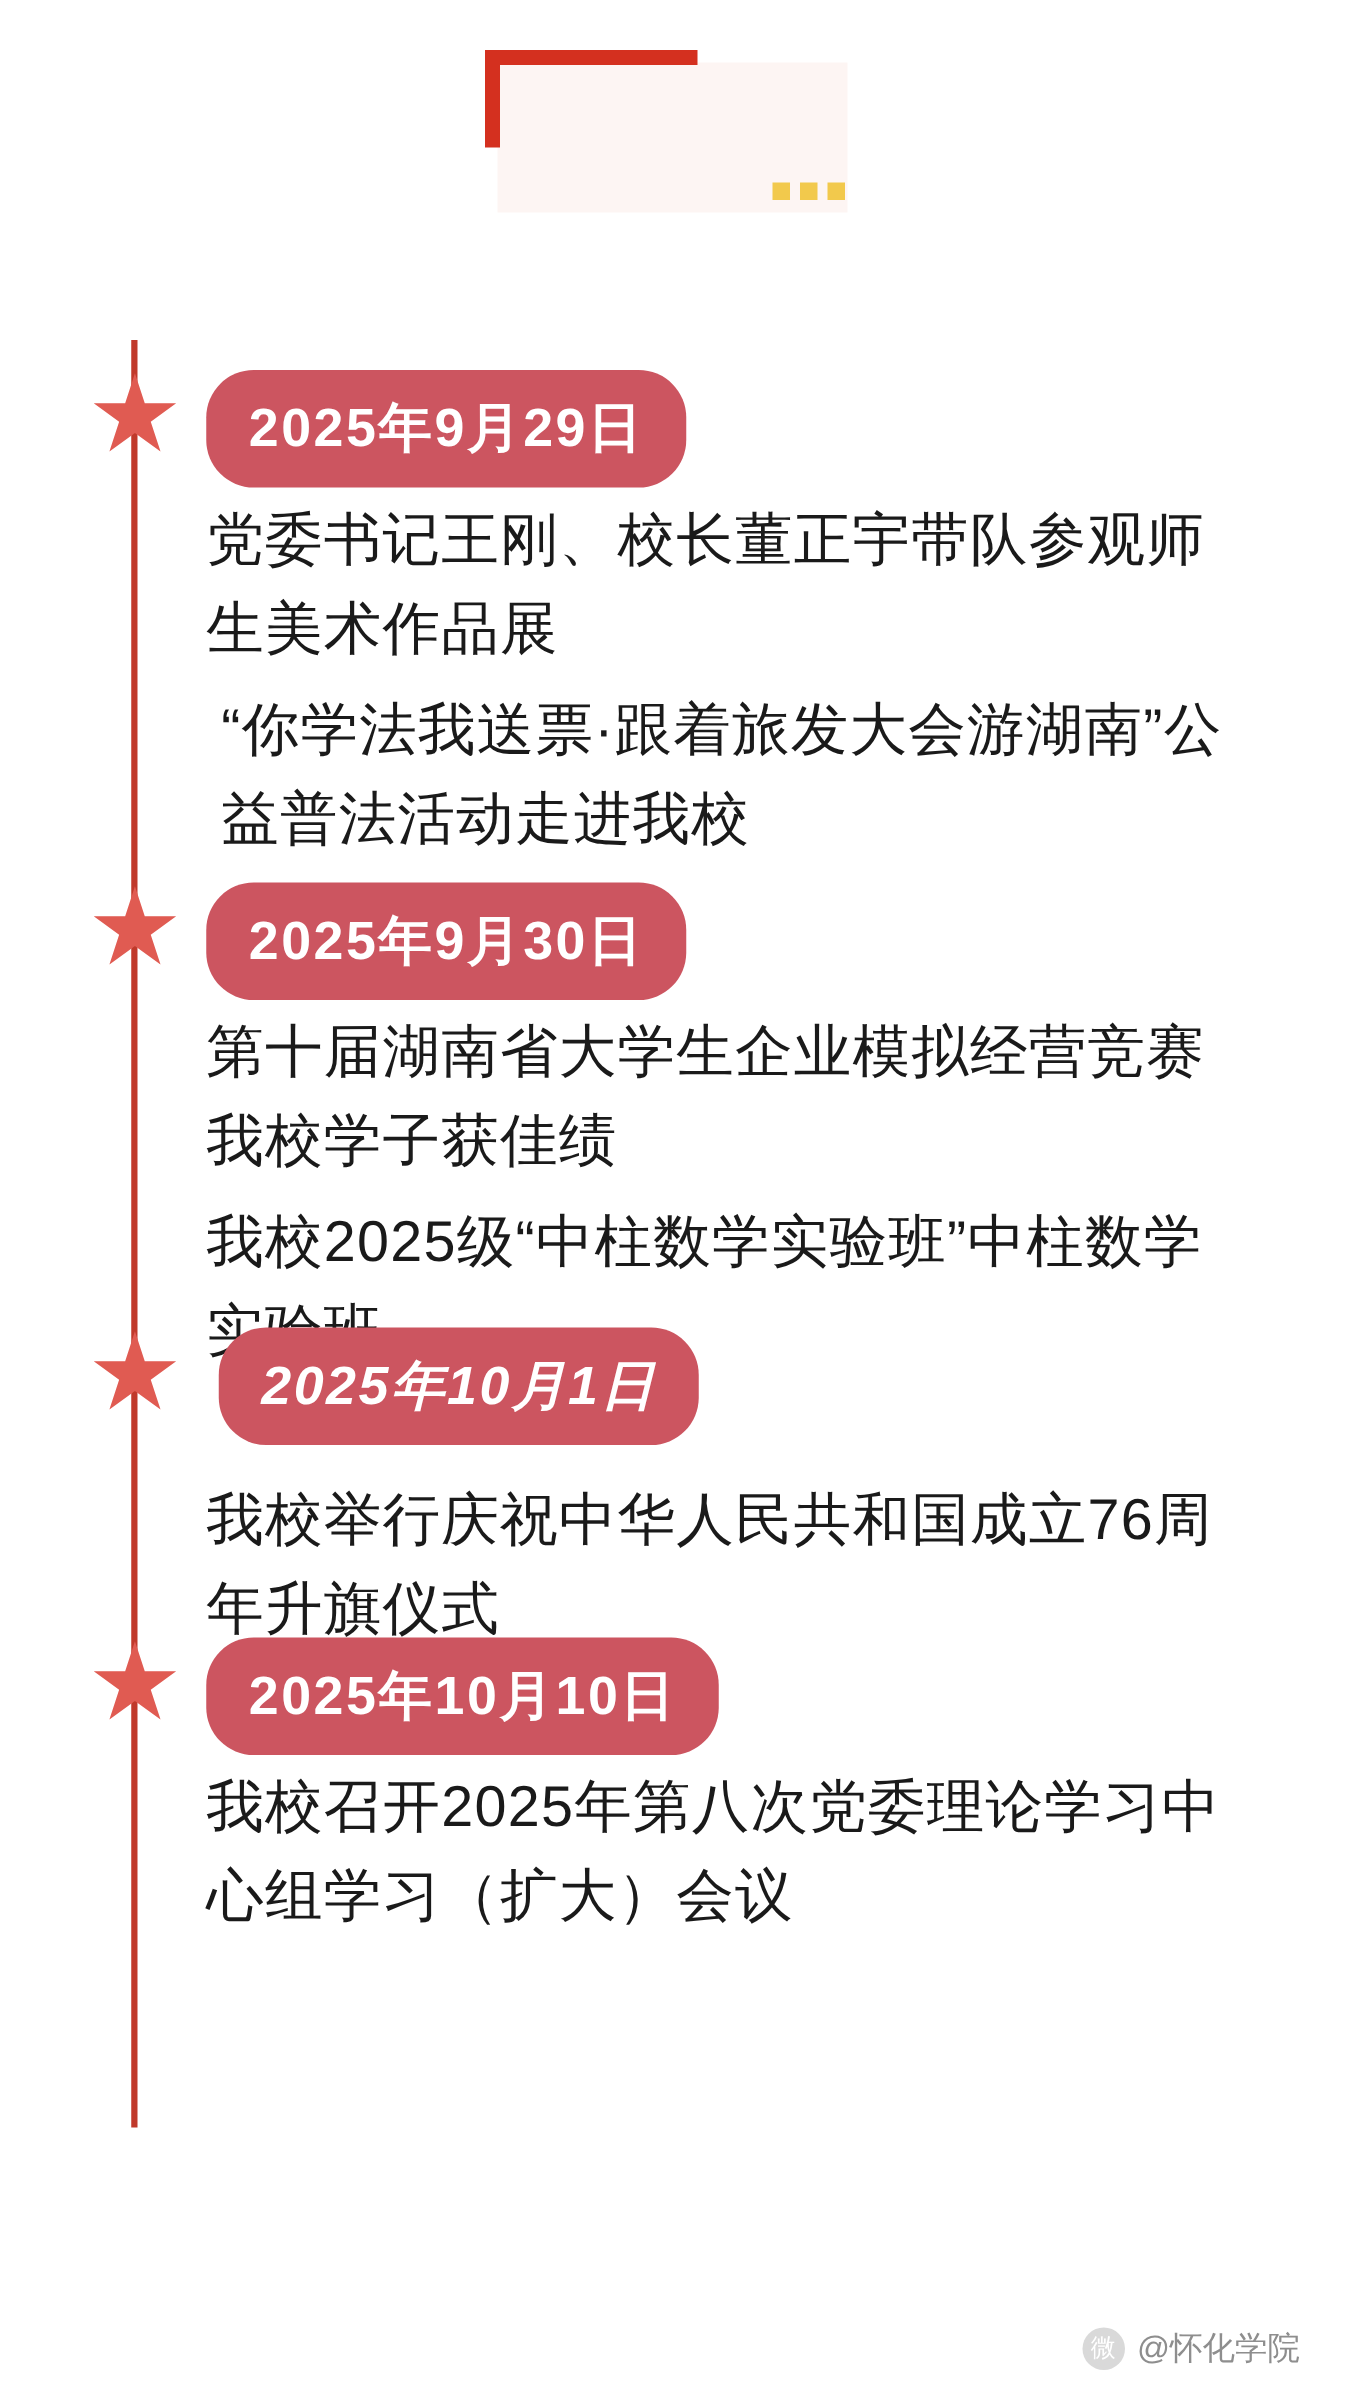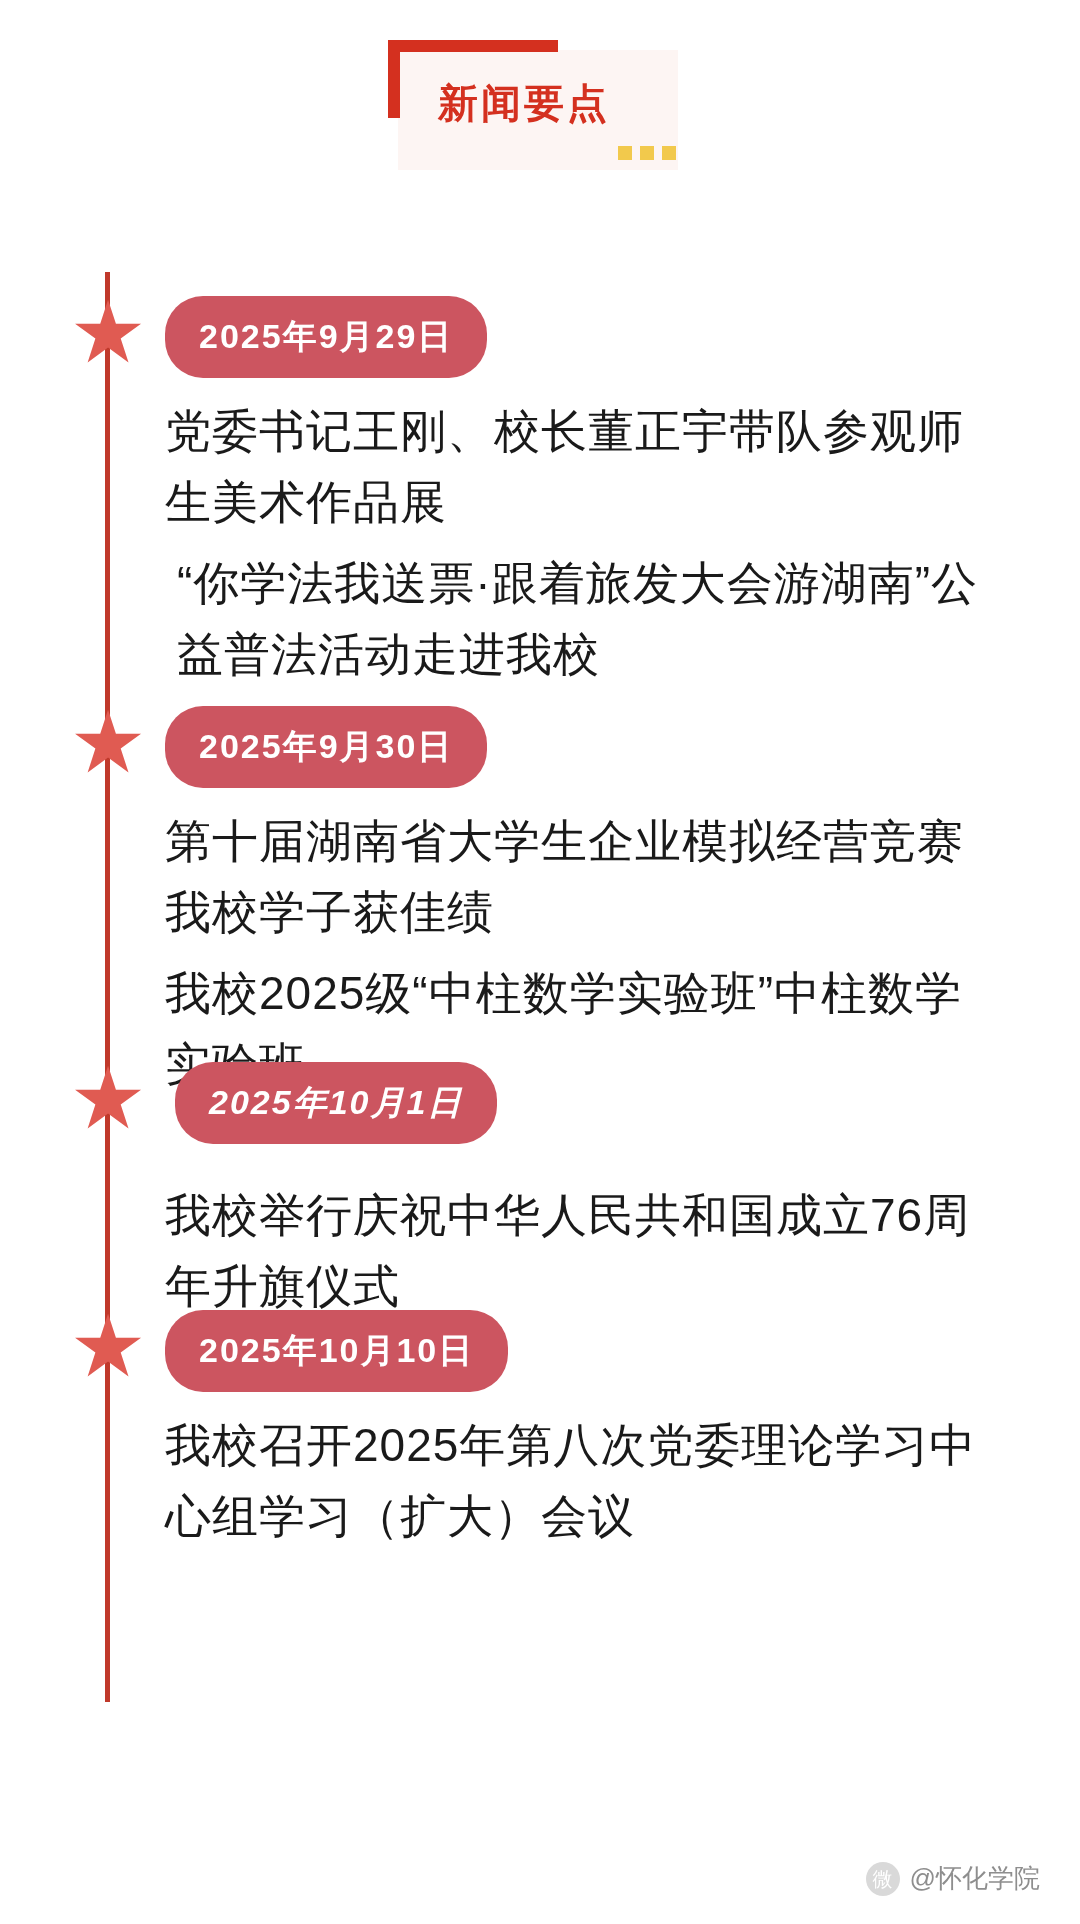--- a/index.html
+++ b/index.html
@@ -95,21 +95,21 @@
     color: #e05b52;
     font-size: 86px;
     line-height: 92px;
     text-align: center;
   }
 
   .date-pill {
     position: absolute;
     background: #cc5560;
     color: #ffffff;
-    font-size: 34px;
+    font-size: 43px;
     font-weight: bold;
     letter-spacing: 2px;
     border-radius: 38px;
     padding: 18px 34px;
     white-space: nowrap;
   }
 
   .news {
     position: absolute;
     left: 165px;
@@ -142,21 +142,20 @@
     text-align: center;
   }
 </style>
 </head>
 <body>
 
 <div class="header">
   <div class="header-box"></div>
   <div class="header-bar-top"></div>
   <div class="header-bar-left"></div>
-  <div class="header-title">新闻要点</div>
   <div class="dots">
     <span></span>
     <span></span>
     <span></span>
   </div>
 </div>
 
 <div class="timeline">
   <div class="tl-line"></div>
 

